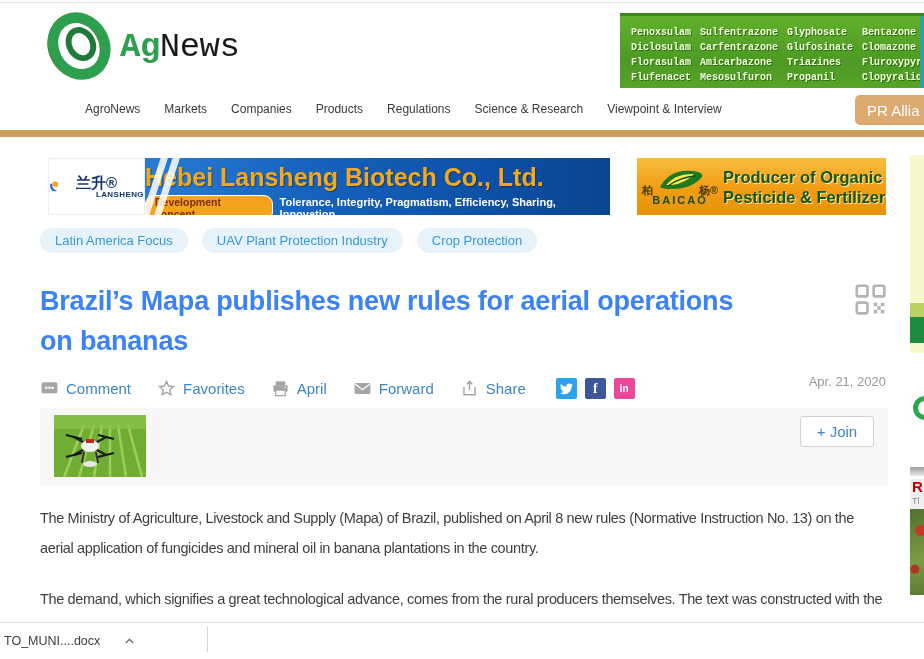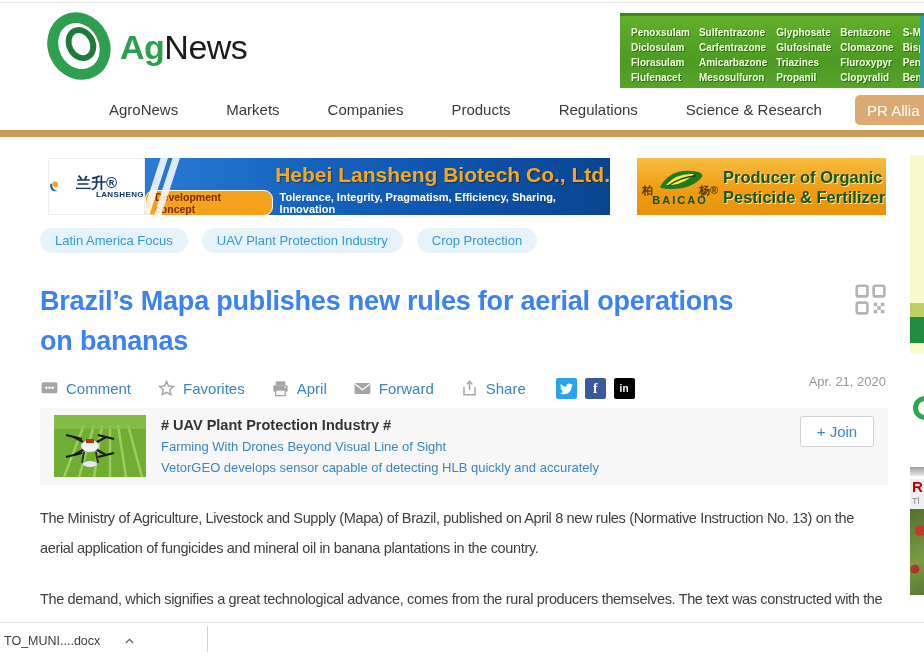--- a/index.html
+++ b/index.html
@@ -2,54 +2,54 @@
 <html><head>
 <meta charset="utf-8">
 <style>
   * { margin:0; padding:0; box-sizing:border-box; }
   html,body { background:#fff; }
   body { font-family:"Liberation Sans", sans-serif; }
   #screen { position:relative; width:924px; height:659px; background:#fff; overflow:hidden; }
 
   
   .top-hairline { position:absolute; left:0; top:2px; width:100%; height:1px; background:#e7e7e7; }
-  .header { position:absolute; left:0; top:3px; width:924px; height:85px; background:#fff; }
+  .header { position:absolute; left:0; top:3px; width:924px; height:85px; background:#fff;font-family:Liberation Mono, monospace; }
   .logo { position:absolute; left:40px; top:6px; width:220px; height:76px; display:flex; align-items:center; cursor:pointer; }
   .logo svg { width:78px; height:72px; }
   .logo-text { font-size:34px; letter-spacing:-0.5px; margin-left:2px; }
   .logo-text .g { color:#2e9e4f; font-weight:bold; }
   .logo-text .d { color:#1a1a1a; }
 
   
   .chem-banner { position:absolute; left:620px; top:10px; width:304px; height:78px;
     background:linear-gradient(180deg,#62b02c 0%,#4d9a24 60%,#57a52a 100%);
     border-top:3px solid #3c8a1d; overflow:hidden; cursor:pointer; }
   .chem-teal { position:absolute; right:0; top:0; width:4px; height:100%; background:#2fa09b; }
   .chem-grid { display:grid; grid-template-columns:repeat(5,max-content); column-gap:9px; row-gap:4px;
     padding:11px 0 0 11px; width:400px; }
   .chem { font-size:10px; font-weight:bold; color:#f2ffda; text-shadow:1px 1px 0 #2c6b12; white-space:nowrap; }
 
   
   .nav { position:absolute; left:0; top:88px; width:924px; height:42px; background:#fff; display:flex; align-items:center; }
   .nav-items { display:flex; gap:24px; margin-left:85px; }
-  .nav-item { font-size:15px; color:#3a3a3a; white-space:nowrap; cursor:pointer;margin-left:24px; }
+  .nav-item { font-size:12px; color:#3a3a3a; white-space:nowrap; cursor:pointer; }
   .pr-btn { position:absolute; left:855px; top:7px; height:30px; width:90px; background:#dcaa70;
     border-radius:5px 0 0 5px; color:#fff; font-size:15px; display:flex; align-items:center; padding-left:12px; cursor:pointer; }
   .tan-bar { position:absolute; left:0; top:130px; width:924px; height:7px; background:#cd9b58; }
 
   
   .lansheng { position:absolute; left:48px; top:158px; width:562px; height:57px; display:flex; cursor:pointer; }
   .ls-left { width:97px; height:100%; background:#fff; border:1px solid #eee; display:flex; align-items:center; justify-content:center; gap:16px; }
   .ls-mark { width:30px; height:34px; }
   .ls-cn { font-size:15px; font-weight:bold; color:#12336e; line-height:15px; }
   .ls-en { font-size:8px; font-weight:bold; color:#12336e; letter-spacing:0.4px;padding-left:20px; }
   .ls-right { flex:1; position:relative; overflow:hidden;
     background:linear-gradient(90deg,#2a7bd4 0%,#1563bd 35%,#0d4fa6 75%,#0a458f 100%); }
   .ls-stripe { position:absolute; top:-10px; width:7px; height:80px; background:rgba(255,255,255,.85); transform:rotate(18deg); }
-  .ls-company { text-align:right; margin-top:5px; font-size:21px; font-weight:bold; color:#f6a81c; text-shadow:1px 1px 1px rgba(0,0,0,.35); }
+  .ls-company { text-align:left; margin-top:5px; font-size:25px; font-weight:bold; color:#f6a81c; text-shadow:1px 1px 1px rgba(0,0,0,.35); }
   .ls-row2 { display:flex; align-items:center; justify-content:center; gap:7px; margin-top:3px; }
   .ls-pill { background:#f5a21d; border:1px solid #fff; border-radius:9px; padding:0 9px; font-size:10.5px; font-weight:bold; color:#7b2d00; }
   .ls-tagline { font-size:11px; font-weight:bold; color:#fff; }
 
   .baicao { position:absolute; left:637px; top:158px; width:249px; height:57px; display:flex; align-items:center;
     background:linear-gradient(180deg,#f8bd3f 0%,#f09c14 55%,#e8920c 100%); cursor:pointer; }
   .bc-logo { width:86px; display:flex; flex-direction:column; align-items:center; position:relative; }
   .bc-chars { position:absolute; top:16px; width:100%; display:flex; justify-content:space-between; padding:0 5px;
     font-size:11px; color:#4a3a00; font-weight:bold; }
   .bc-en { margin-top:1px; font-size:11px; font-weight:bold; color:#14501d; letter-spacing:2px; }
@@ -67,21 +67,21 @@
 
   
   .actions { position:absolute; left:40px; top:378px; display:flex; align-items:center; gap:26px; }
   .action { display:flex; align-items:center; gap:7px; cursor:pointer; }
   .action svg { width:19px; height:19px; }
   .action-label { font-size:15px; color:#3d85c6; }
   .socials { display:flex; gap:8px; margin-left:4px; }
   .social { width:21px; height:21px; border-radius:2px; display:flex; align-items:center; justify-content:center; cursor:pointer; }
   .social.tw { background:#2aa3ef; }
   .social.fb { background:#3a589b; color:#fff; font-weight:bold; font-size:14px; font-family:"Liberation Serif",serif; }
-  .social.li { background:#000000; color:#fff; font-weight:bold; font-size:10px; letter-spacing:0.3px; }
+  .social.li { background:#ec4899; color:#fff; font-weight:bold; font-size:10px; letter-spacing:0.3px; }
   .date { position:absolute; right:38px; top:374px; font-size:13px; color:#999; }
 
   
   .topic { position:absolute; left:40px; top:408px; width:848px; height:77px; background:#f7f7f7; }
   .topic-img { position:absolute; left:14px; top:7px; width:92px; height:62px; overflow:hidden; cursor:pointer; }
   .topic-text { position:absolute; left:121px; top:9px; }
   .topic-title { font-size:14.5px; font-weight:bold; color:#333; cursor:pointer; }
   .topic-link { font-size:13px; color:#3d85c6; margin-top:6px; cursor:pointer; }
   .join-btn { position:absolute; right:14px; top:8px; width:74px; height:31px; background:#fff; border:1px solid #d2d2d2;
     border-radius:3px; color:#3d85c6; font-size:15px; display:flex; align-items:center; justify-content:center; cursor:pointer; }
@@ -295,25 +295,20 @@
         <path d="M10 62 L30 10 M25 62 L40 10 M40 62 L48 10 M56 62 L56 10 M72 62 L64 10 M88 62 L74 10" stroke="#a9d46c" stroke-width="2.5" opacity="0.8"></path>
         <rect y="0" width="92" height="14" fill="#8cc24f" opacity="0.7"></rect>
         <path d="M20 22 L52 40 M52 22 L20 40" stroke="#222" stroke-width="2.5"></path>
         <path d="M12 20 L28 24 M44 20 L60 24 M12 42 L28 38 M44 42 L60 38" stroke="#1a1a1a" stroke-width="2"></path>
         <ellipse cx="36" cy="31" rx="9" ry="6" fill="#f2f2f2"></ellipse>
         <rect x="32" y="24" width="8" height="4" fill="#c02b1e"></rect>
         <path d="M30 37 L28 48 M42 37 L44 48" stroke="#333" stroke-width="2"></path>
         <ellipse cx="36" cy="49" rx="7" ry="3" fill="#e8e8e8"></ellipse>
       </svg>
     </div>
-    <div class="topic-text">
-      <div class="topic-title"># UAV Plant Protection Industry #</div>
-      <div class="topic-link">Farming With Drones Beyond Visual Line of Sight</div>
-      <div class="topic-link">VetorGEO develops sensor capable of detecting HLB quickly and accurately</div>
-    </div>
     <div class="join-btn">+ Join</div>
   </div>
 
   <div class="body-text">
     <p>The Ministry of Agriculture, Livestock and Supply (Mapa) of Brazil, published on April 8 new rules (Normative Instruction No. 13) on the aerial application of fungicides and mineral oil in banana plantations in the country.</p>
     <p>The demand, which signifies a great technological advance, comes from the rural producers themselves. The text was constructed with the collaboration of interlocutors in the sector, MAPA and the Secretariat of Agriculture and Supply of the State of São Paulo. The</p>
   </div>
 
   <div class="frag frag-y1"></div>
   <div class="frag frag-y2"></div>

